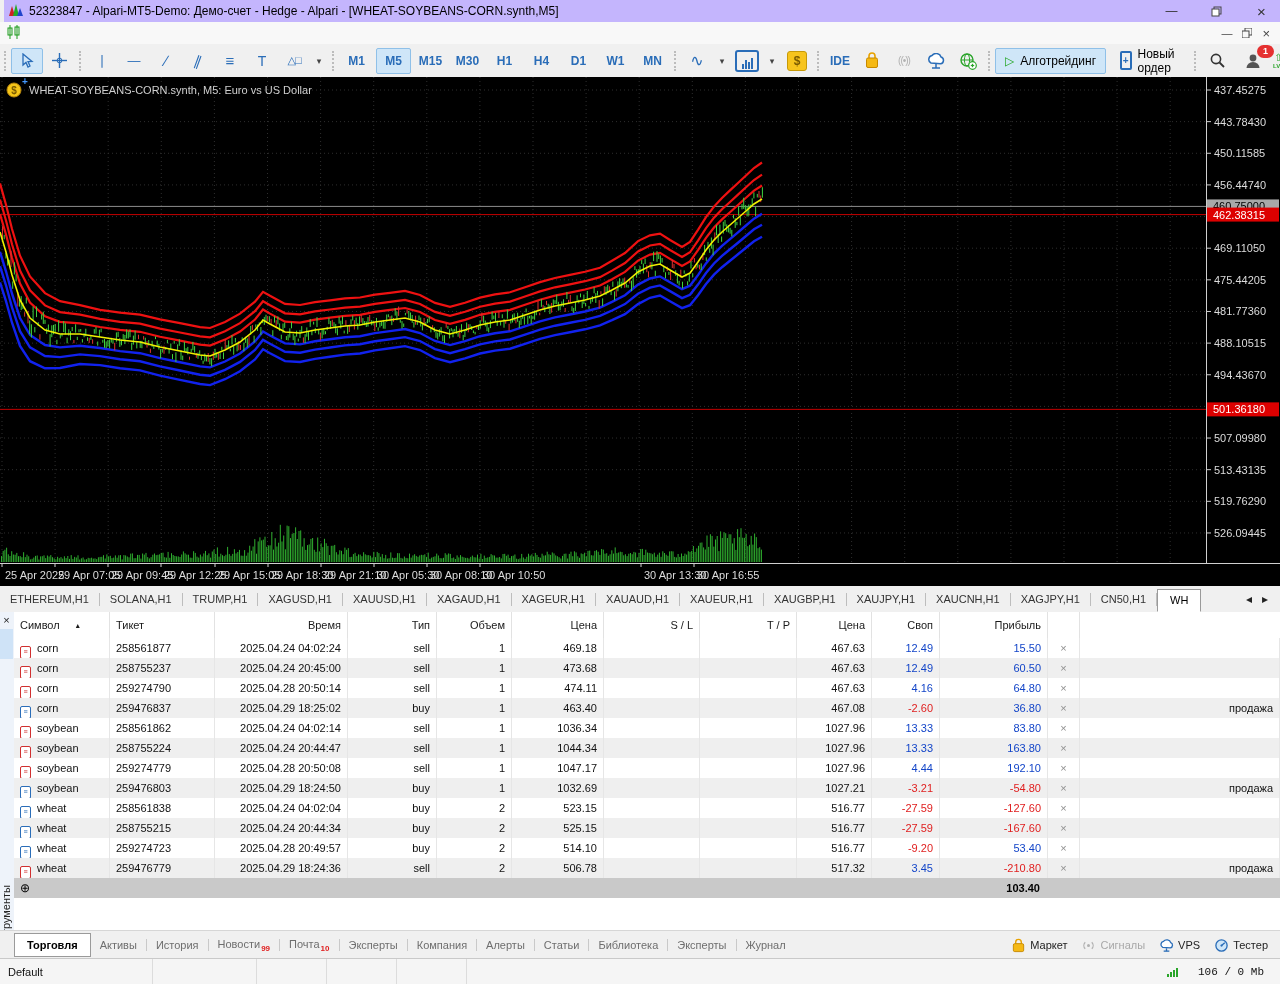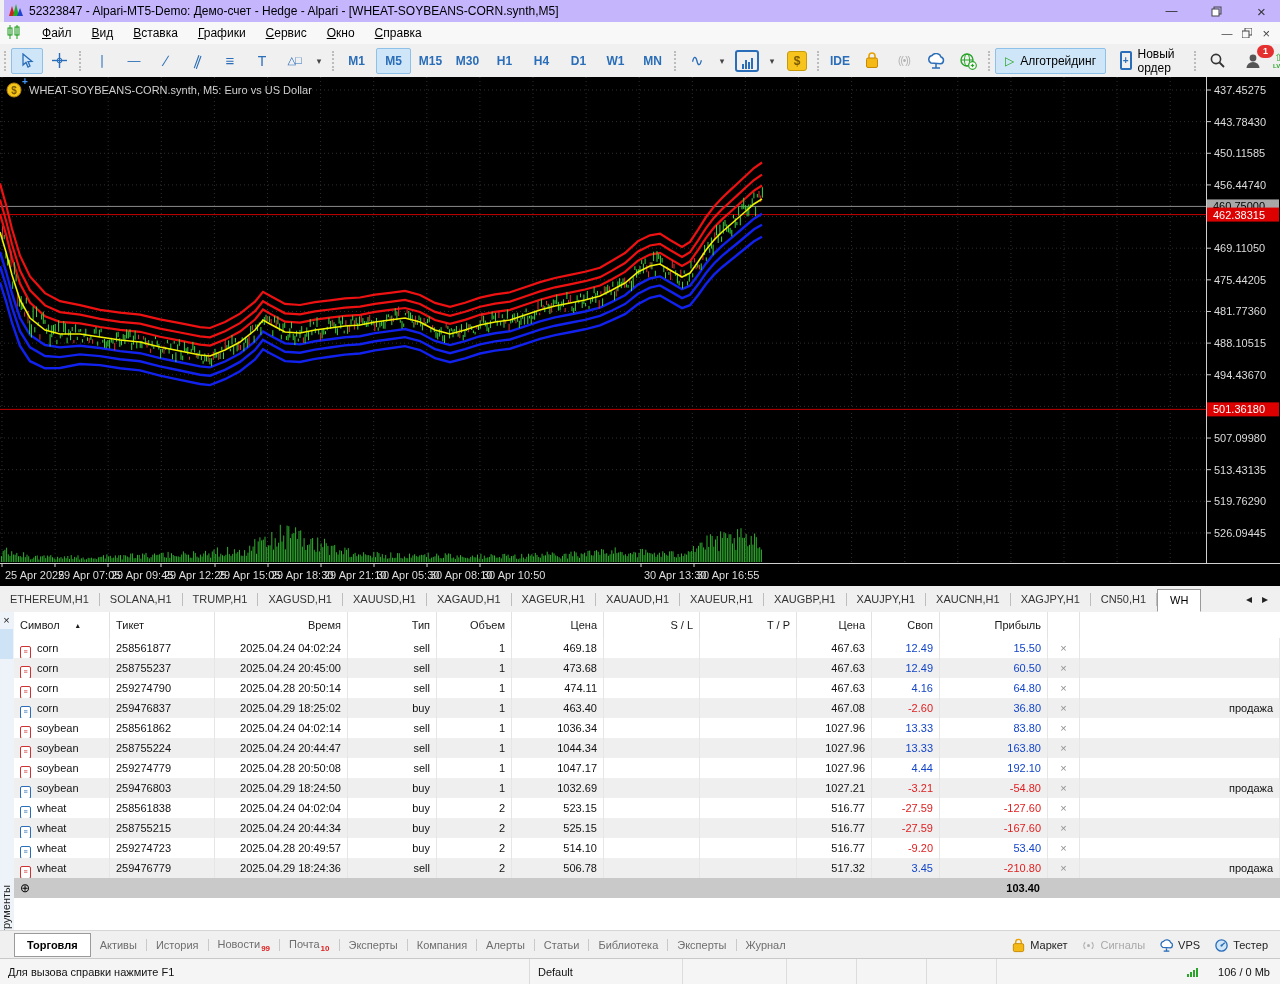--- a/index.html
+++ b/index.html
@@ -82,21 +82,21 @@
   .bt-tab{padding:5px 9px;color:#6e6e6e;font-size:11px;position:relative;white-space:nowrap;}
   .bt-tab.active{background:#fff;border:1px solid #9a9a9a;color:#000;font-weight:bold;padding:5px 12px;margin-left:14px;}
   .bt-sep{width:1px;height:12px;background:#c9c9c9;}
   .bt-badge{color:#e02020;font-size:8px;font-weight:bold;vertical-align:-3px;margin-left:1px;}
   .br-group{margin-left:auto;display:flex;align-items:center;gap:14px;padding-right:12px;}
   .br-item{display:flex;align-items:center;gap:4px;font-size:11px;color:#222;}
   .br-item.dim{color:#a8a8a8;}
   
   #statusbar{top:958px;left:0;width:1280px;height:26px;background:#f5f5f5;border-top:1px solid #c9c9c9;display:flex;align-items:center;box-sizing:border-box;}
   .sb-cell{height:100%;display:flex;align-items:center;padding:0 8px;border-right:1px solid #dcdcdc;box-sizing:border-box;color:#111;}
-  .sb-net{margin-left:auto;display:flex;align-items:center;gap:20px;padding-right:10px;}
+  .sb-net{margin-left:auto;display:flex;align-items:center;gap:20px;padding-right:16px;font-family:Liberation Mono, monospace;}
   .net-bars{display:flex;align-items:flex-end;gap:1px;height:10px;}
   .net-bars i{display:block;width:2px;background:#2aa52a;}
 </style>
 </head>
 <body>
 
 <div id="titlebar" class="abs">
   <span class="logo">
     <svg width="16" height="14" viewBox="0 0 16 14">
       <polygon points="1,13 4,3 7,13" fill="#c22"></polygon>
@@ -119,21 +119,20 @@
 
 <div id="menubar" class="abs">
   <span class="menu-chart-icon">
     <svg width="16" height="14" viewBox="0 0 16 14">
       <line x1="4" y1="0" x2="4" y2="14" stroke="#1a9a1a"></line>
         <rect x="2" y="3" width="4" height="7" fill="none" stroke="#1a9a1a"></rect>
       <line x1="11" y1="0" x2="11" y2="14" stroke="#1a9a1a"></line>
         <rect x="9" y="2" width="4" height="8" fill="none" stroke="#1a9a1a"></rect>
     </svg>
   </span>
-  <span id="menu-items"><span class="menu-item"><u>Ф</u>айл</span><span class="menu-item"><u>В</u>ид</span><span class="menu-item"><u>В</u>ставка</span><span class="menu-item"><u>Г</u>рафики</span><span class="menu-item"><u>С</u>ервис</span><span class="menu-item"><u>О</u>кно</span><span class="menu-item"><u>С</u>правка</span></span>
   <div class="mdi-btns">
     <span class="mdi-btn">—</span>
     <span class="mdi-btn">
       <svg width="10" height="10" viewBox="0 0 10 10">
           <rect x="3" y="0" width="7" height="7" fill="none" stroke="#444"></rect>
           <rect x="0" y="3" width="7" height="7" fill="#f8f8f8" stroke="#444"></rect>
         </svg>
     </span>
     <span class="mdi-btn" style="font-size:13px;">×</span>
   </div>
@@ -1579,21 +1578,20 @@
           <circle cx="8" cy="8" r="6" fill="#cfe6f8" stroke="#2a6db8" stroke-width="1.4"></circle>
           <line x1="8" y1="8" x2="11.5" y2="5" stroke="#2a6db8" stroke-width="1.5"></line>
           <circle cx="8" cy="8" r="1.2" fill="#2a6db8"></circle>
         </svg>
         <span>Тестер</span>
       </span>
     </span>
 </div>
 
 <div id="statusbar" class="abs">
-  <span class="sb-cell" style="width:530px;">Для вызова справки нажмите F1</span>
   <span class="sb-cell" style="width:153px;">Default</span>
   <span class="sb-cell" style="width:104px;"></span>
   <span class="sb-cell" style="width:70px;"></span>
   <span class="sb-cell" style="width:70px;"></span>
   <span class="sb-cell" style="width:70px;"></span>
   <span class="sb-cell" style="width:70px;border-right:none;"></span>
   <span class="sb-net">
     <span class="net-bars">
         <i style="height:3px"></i>
         <i style="height:5px"></i>

